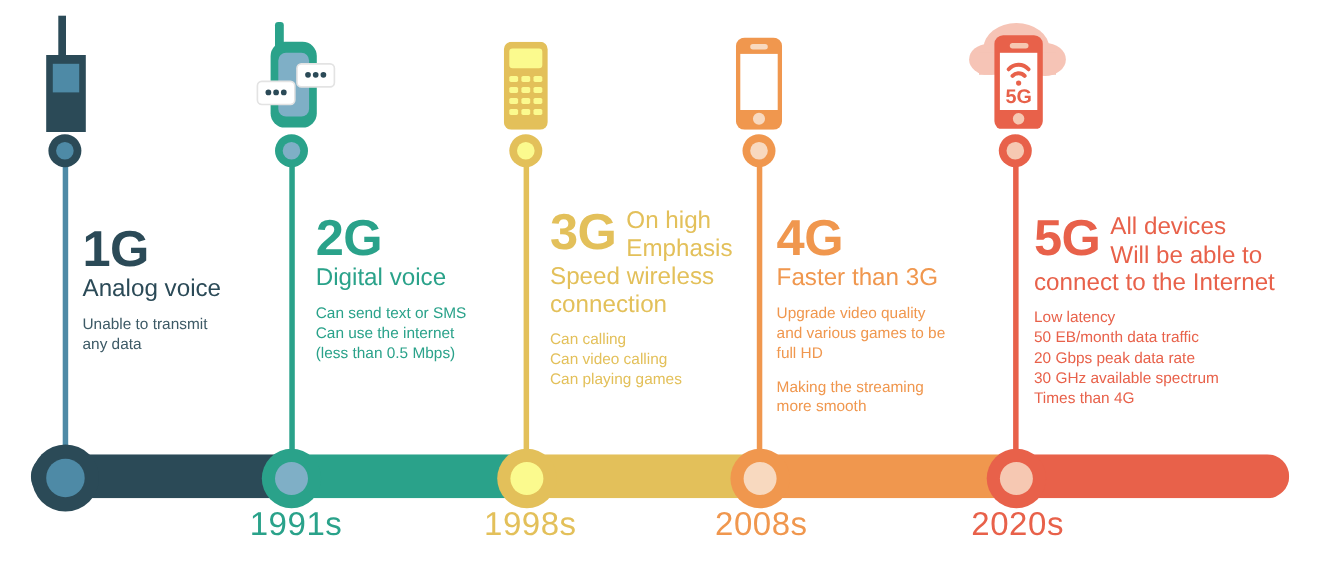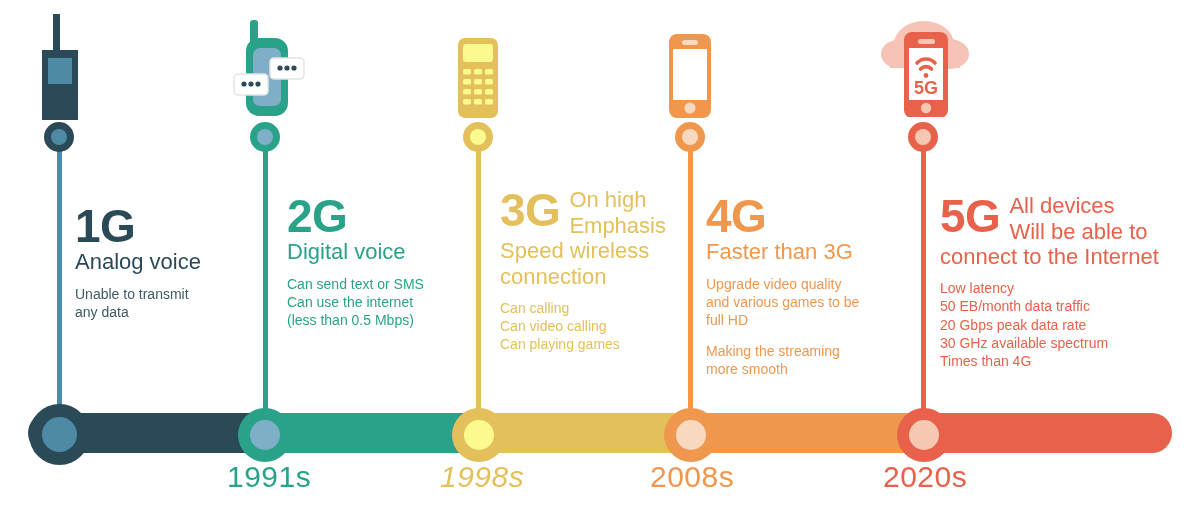--- a/index.html
+++ b/index.html
@@ -315,17 +315,17 @@
     <div class="sub-lines sub-group">
       <div>Low latency</div>
       <div>50 EB/month data traffic</div>
       <div>20 Gbps peak data rate</div>
       <div>30 GHz available spectrum</div>
       <div>Times than 4G</div>
     </div>
   </div>
 
   <div class="year" style="left:227px;top:460px;color:#2aa28a;">1991s</div>
-  <div class="year" style="left:440px;top:460px;color:#e3c05a;font-style:italic;">1998s</div>
+  <div class="year" style="left:440px;top:460px;color:#e3c05a;">1998s</div>
   <div class="year" style="left:650px;top:460px;color:#f0974e;">2008s</div>
   <div class="year" style="left:883px;top:460px;color:#e8614a;">2020s</div>
 
 </div>
 
 </body></html>

